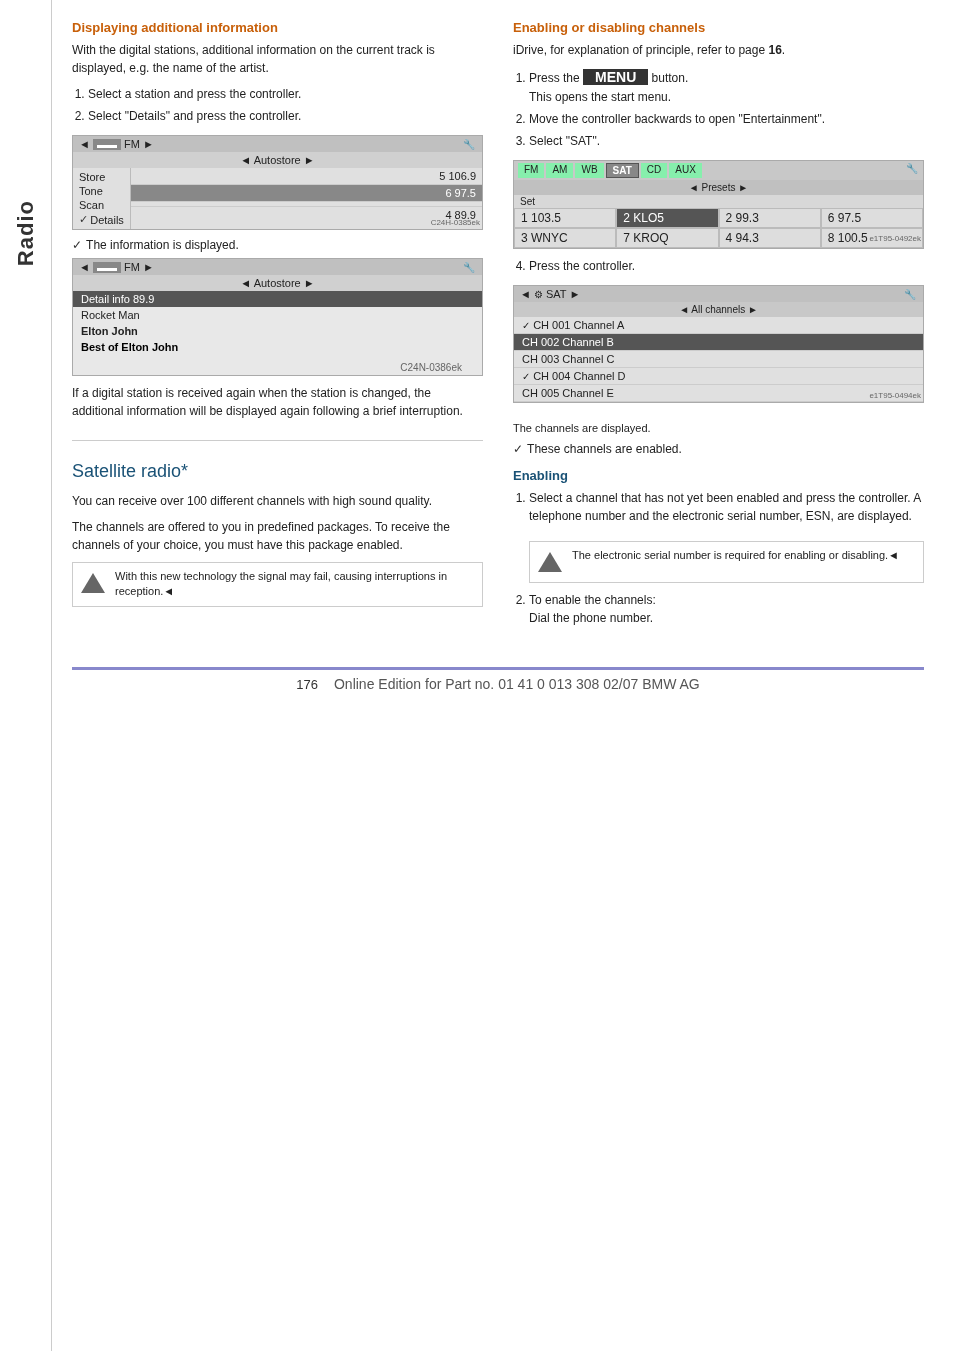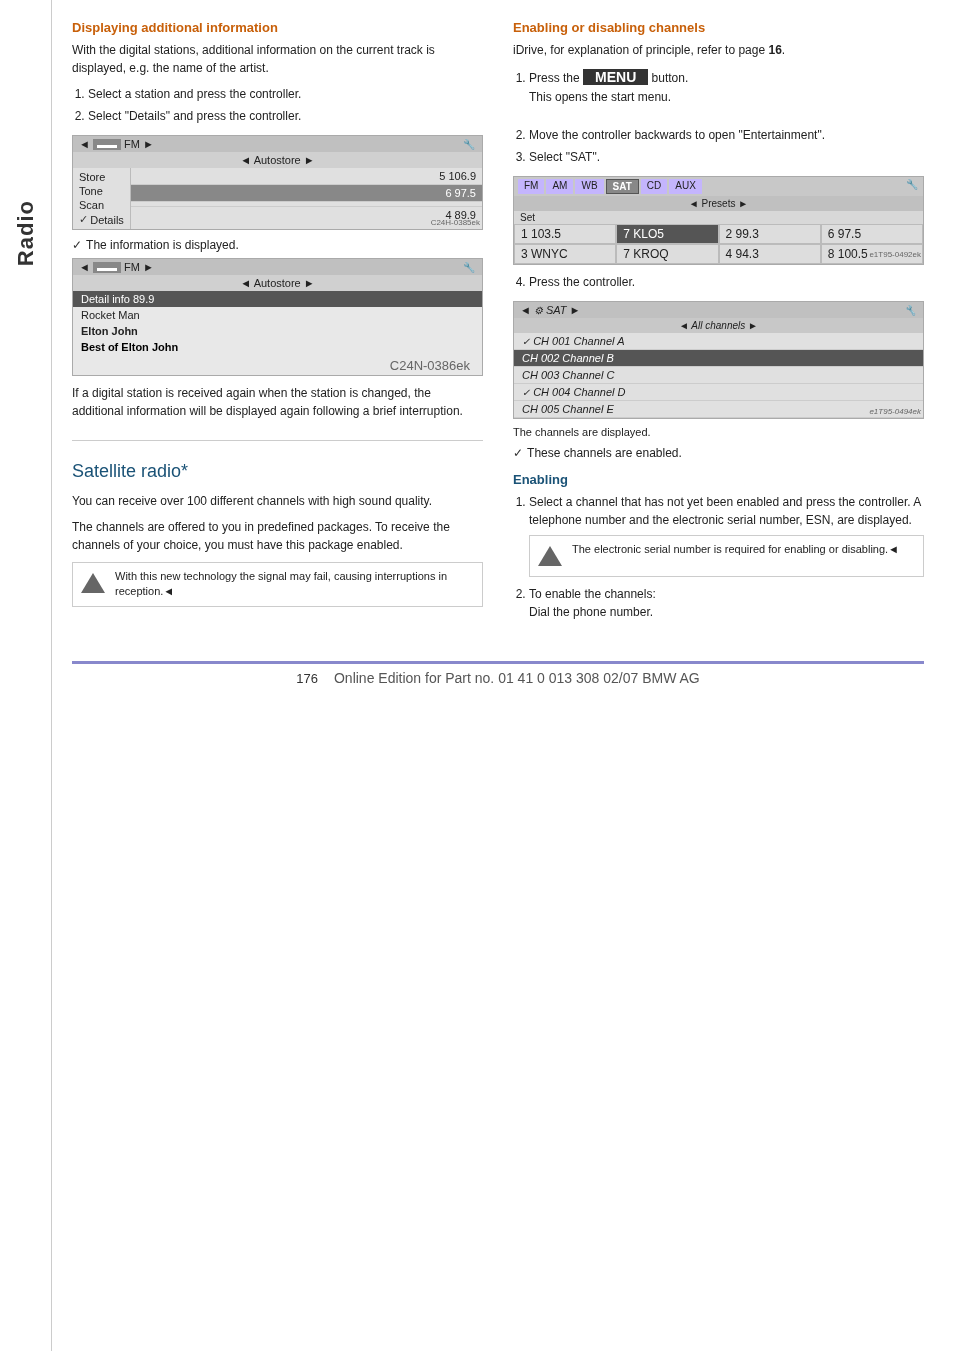--- a/index.html
+++ b/index.html
@@ -159,21 +159,21 @@
     .sat-tab-bar {
       display: flex;
       background: #c8c8c8;
       padding: 2px 4px;
       gap: 2px;
     }
 
     .sat-tab {
       padding: 1px 6px;
       font-size: 10px;
-      background: #c4b5fd;
+      background: #86efac;
     }
 
     .sat-tab.active {
       background: #888;
       color: #fff;
       font-weight: bold;
       border: 1px solid #555;
     }
 
     .sat-presets-bar {
@@ -203,22 +203,21 @@
     .sat-cell.dark {
       background: #555;
       color: #fff;
     }
 
     
     .channel-screen {
       border: 1px solid #aaa;
       background: #e0e0e0;
       font-size: 11px;
-      margin-bottom: 6px;
-      font-style: italic;
+      margin-bottom: 18px;
     }
 
     .channel-top-bar {
       display: flex;
       justify-content: space-between;
       align-items: center;
       background: #c0c0c0;
       padding: 2px 6px;
     }
 
@@ -353,21 +352,21 @@
             <div class="screen-top-bar">
               <span>◄ <span style="background:#888;color:#fff;padding:0 4px;font-size:10px;">▬▬</span> FM ►</span>
               <span style="font-size:10px;">🔧</span>
             </div>
             <div class="screen-sub-bar">◄ Autostore ►</div>
             <div style="background:#555; color:#fff; padding:2px 8px; font-size:11px;">Detail info 89.9</div>
             <div style="padding:2px 8px; font-size:11px;">Rocket Man</div>
             <div style="padding:2px 8px; font-size:11px; font-weight:bold;">Elton John</div>
             <div style="padding:2px 8px; font-size:11px; font-weight:bold; color:#000;">Best of Elton John</div>
             <div style="padding:4px;">&nbsp;</div>
-            <div style="position:absolute; right:12px; bottom:2px; font-size:13px; color:#666;">C24N-0386ek</div>
+            <div style="position:absolute; right:20px; bottom:2px; font-size:10px; color:#666;">C24N-0386ek</div>
           </div>
 
           <p class="body-text" style="margin-top:8px;">If a digital station is received again when the station is changed, the additional information will be displayed again following a brief interruption.</p>
         </div>
 
         <div style="margin-top:16px;">
           <hr class="section-divider">
           <div class="satellite-heading">Satellite radio*</div>
           <p class="body-text">You can receive over 100 different channels with high sound quality.</p>
           <p class="body-text">The channels are offered to you in predefined packages. To receive the channels of your choice, you must have this package enabled.</p>
@@ -386,39 +385,39 @@
 
         <div>
           <div class="section-title">Enabling or disabling channels</div>
           <p class="body-text">iDrive, for explanation of principle, refer to page <strong>16</strong>.</p>
 
           <ol class="steps">
             <li>
               Press the <span class="bold-menu">MENU</span> button.<br>
               This opens the start menu.
             </li>
-            <li style="margin-top:20px;">Move the controller backwards to open "Entertainment".</li>
+            <li style="margin-top:4px;">Move the controller backwards to open "Entertainment".</li>
             <li style="margin-top:4px;">Select "SAT".</li>
           </ol>
 
           <div class="sat-screen" style="position:relative;">
             <div class="sat-tab-bar">
               <span class="sat-tab">FM</span>
               <span class="sat-tab">AM</span>
               <span class="sat-tab">WB</span>
               <span class="sat-tab active">SAT</span>
               <span class="sat-tab">CD</span>
               <span class="sat-tab">AUX</span>
               <span style="margin-left:auto; font-size:10px;">🔧</span>
             </div>
             <div class="sat-presets-bar">◄ Presets ►</div>
             <div class="sat-set-row">Set</div>
             <div class="sat-grid">
               <div class="sat-cell">1 103.5</div>
-              <div class="sat-cell dark">7 KLO5</div>
+              <div class="sat-cell dark">2 KLO5</div>
               <div class="sat-cell">2 99.3</div>
               <div class="sat-cell">6 97.5</div>
               <div class="sat-cell">3 WNYC</div>
               <div class="sat-cell">7 KROQ</div>
               <div class="sat-cell">4 94.3</div>
               <div class="sat-cell">8 100.5</div>
             </div>
             <div style="position:absolute; right:2px; bottom:5px; font-size:8px; color:#666;">e1T95-0492ek</div>
           </div>
 
@@ -447,21 +446,21 @@
           </div>
         </div>
 
         <div style="margin-top:12px;">
           <div class="section-title-blue">Enabling</div>
           <ol class="steps">
             <li>
               Select a channel that has not yet been enabled and press the controller.
               A telephone number and the electronic serial number, ESN, are displayed.
               
-              <div class="note-box" style="margin-top:6px;">
+              <div class="note-box" style="margin-top:16px;">
                 <div style="display:flex; align-items:center; justify-content:center; width:28px; height:28px; flex-shrink:0;">
                   <div style="width:0; height:0; border-left:12px solid transparent; border-right:12px solid transparent; border-bottom:20px solid #666;"></div>
                 </div>
                 <span>The electronic serial number is required for enabling or disabling.◄</span>
               </div>
             </li>
             <li style="margin-top:6px;">
               To enable the channels:<br>Dial the phone number.
             </li>
           </ol>

